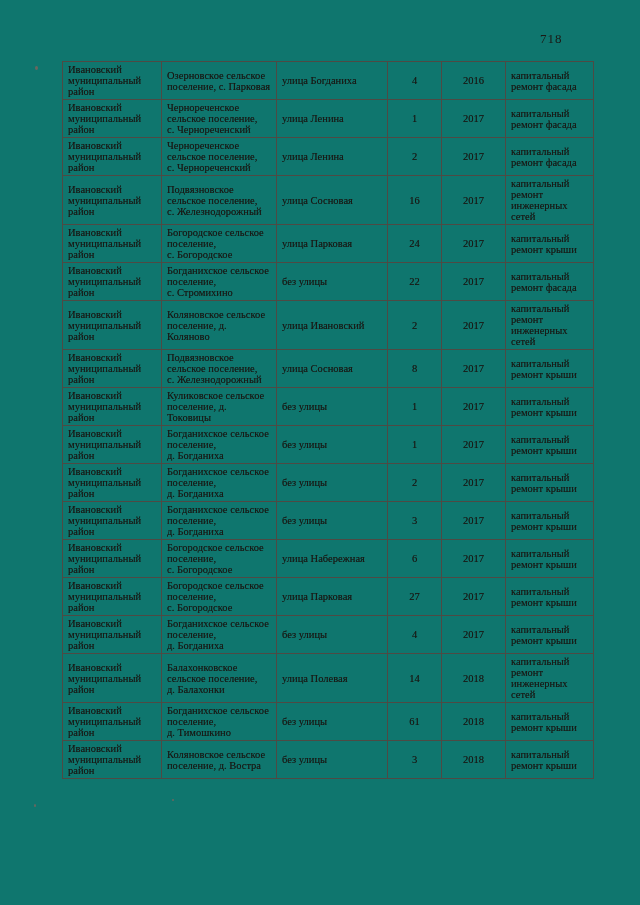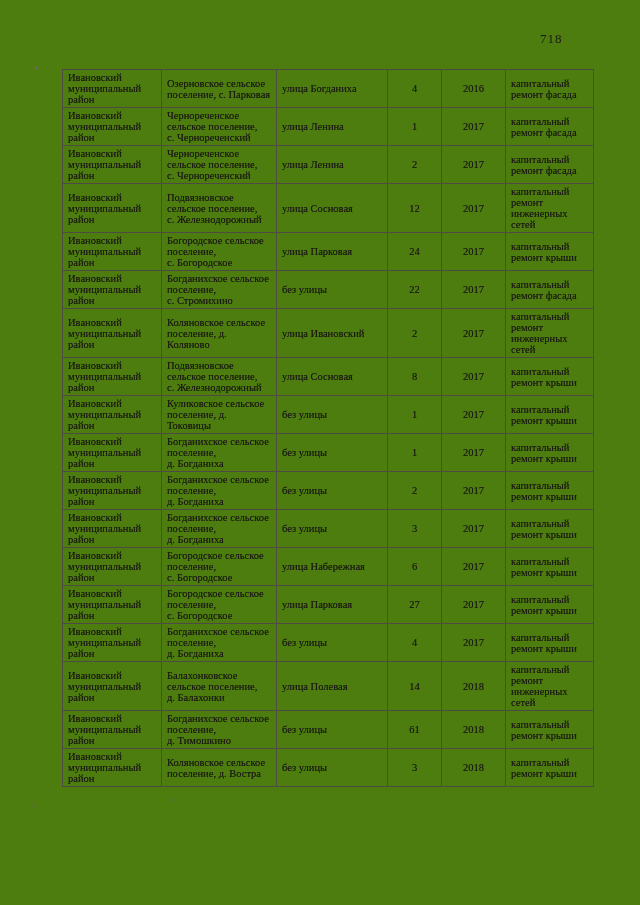--- a/index.html
+++ b/index.html
@@ -11,34 +11,34 @@
     height: 905px;
     background: #ffffff;
     font-family: "Liberation Serif", "DejaVu Serif", serif;
     color: #181512;
     position: relative;
     overflow: hidden;
   }
   .sheet {
     position: absolute;
     inset: 0;
-    background: #4d7c0f;
+    background: #0f766e;
   }
   .page-number {
     position: absolute;
     top: 31px;
     left: 540px;
     font-size: 13px;
     letter-spacing: 1px;
     color: #1b1814;
   }
   table.data-table {
     position: absolute;
     left: 62px;
-    top: 69px;
+    top: 61px;
     width: 531px;
     border-collapse: collapse;
     table-layout: fixed;
   }
   table.data-table td {
     border: 1px solid #4e4a44;
     padding: 2px 5px;
     font-size: 10.5px;
     line-height: 11px;
     vertical-align: middle;
@@ -117,21 +117,21 @@
 ремонт фасада</td>
         </tr>
         <tr>
           <td class="col-district">Ивановский
 муниципальный
 район</td>
           <td class="col-settlement">Подвязновское
 сельское поселение,
 с. Железнодорожный</td>
           <td class="col-street">улица Сосновая</td>
-          <td class="col-house">12</td>
+          <td class="col-house">16</td>
           <td class="col-year">2017</td>
           <td class="col-work">капитальный
 ремонт
 инженерных
 сетей</td>
         </tr>
         <tr>
           <td class="col-district">Ивановский
 муниципальный
 район</td>

